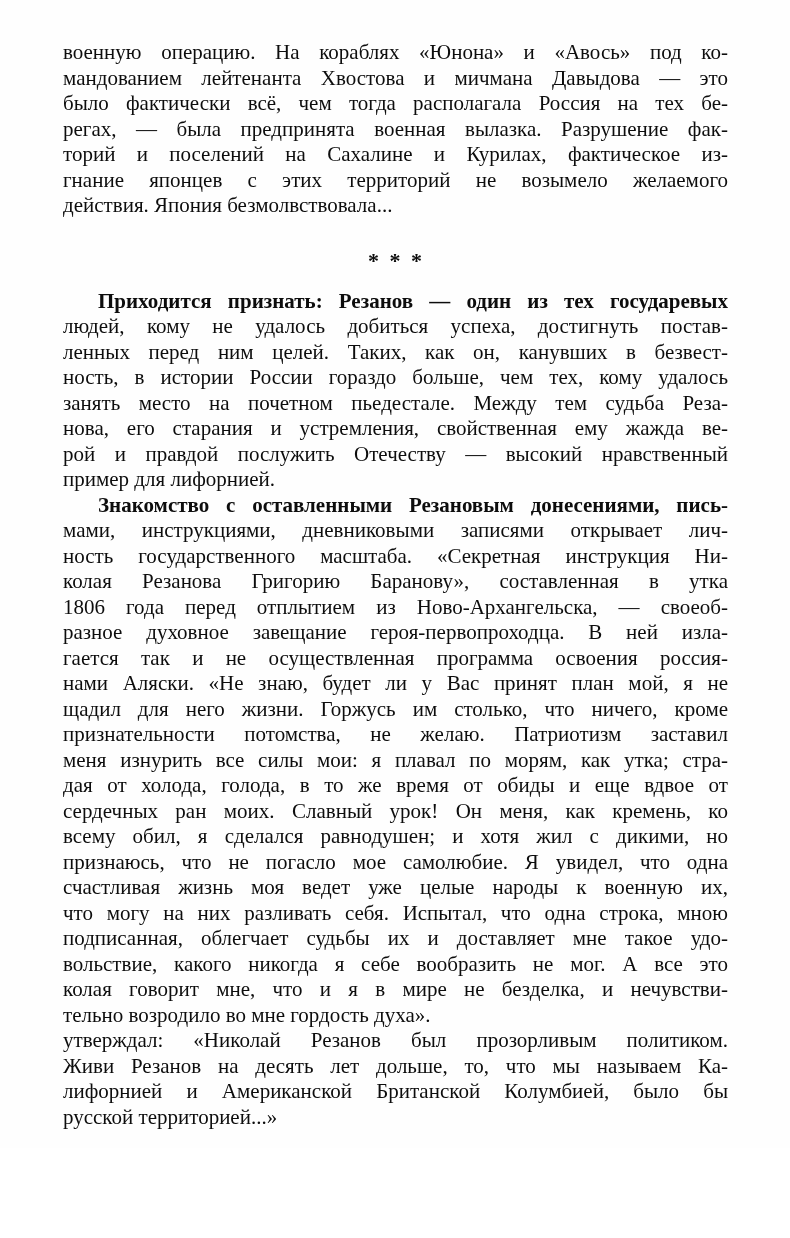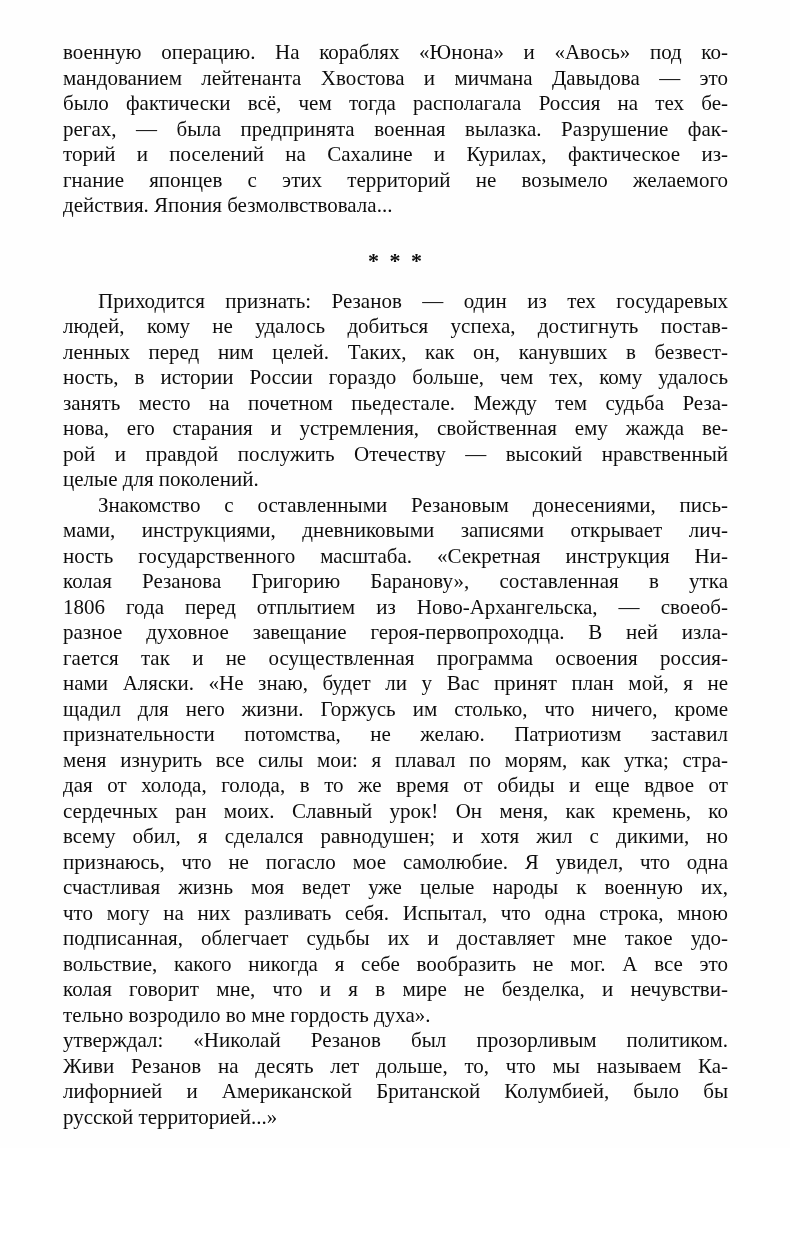--- a/index.html
+++ b/index.html
@@ -30,20 +30,21 @@
     text-align: justify;
     text-align-last: justify;
     overflow: hidden;
   }
   .line.last {
     text-align: center;
     text-align-last: left;
   }
   .line.indent {
     padding-left: 35px;
+    font-weight: bold;
   }
   .separator {
     height: 70px;
     text-align: center;
   }
   .separator span {
     display: inline-block;
     margin-top: 31px;
     font-weight: 700;
     font-size: 22px;
@@ -78,21 +79,21 @@
       </div>
       <div class="separator"><span>* * *</span></div>
       <div class="paragraph">
         <div class="line indent">Приходится признать: Резанов — один из тех государевых</div>
         <div class="line">людей, кому не удалось добиться успеха, достигнуть постав-</div>
         <div class="line">ленных перед ним целей. Таких, как он, канувших в безвест-</div>
         <div class="line">ность, в истории России гораздо больше, чем тех, кому удалось</div>
         <div class="line">занять место на почетном пьедестале. Между тем судьба Реза-</div>
         <div class="line">нова, его старания и устремления, свойственная ему жажда ве-</div>
         <div class="line">рой и правдой послужить Отечеству — высокий нравственный</div>
-        <div class="line last">целые для поколений.</div>
+        <div class="line last">пример для лифорнией.</div>
       </div>
       <div class="paragraph">
         <div class="line indent">Знакомство с оставленными Резановым донесениями, пись-</div>
         <div class="line">мами, инструкциями, дневниковыми записями открывает лич-</div>
         <div class="line">ность государственного масштаба. «Секретная инструкция Ни-</div>
         <div class="line">колая Резанова Григорию Баранову», составленная в утка</div>
         <div class="line">1806 года перед отплытием из Ново-Архангельска, — своеоб-</div>
         <div class="line">разное духовное завещание героя-первопроходца. В ней изла-</div>
         <div class="line">гается так и не осуществленная программа освоения россия-</div>
         <div class="line">нами Аляски. «Не знаю, будет ли у Вас принят план мой, я не</div>

